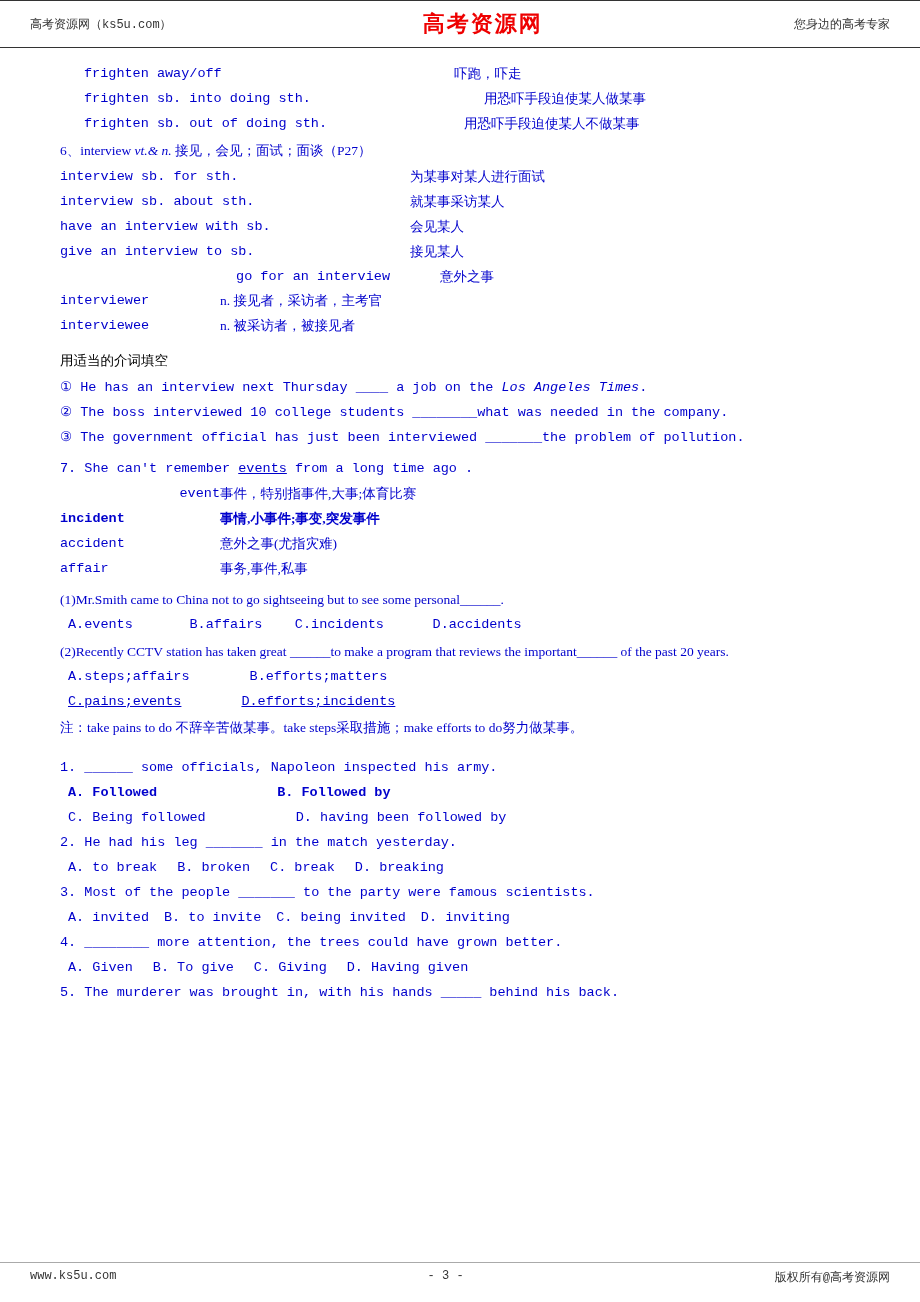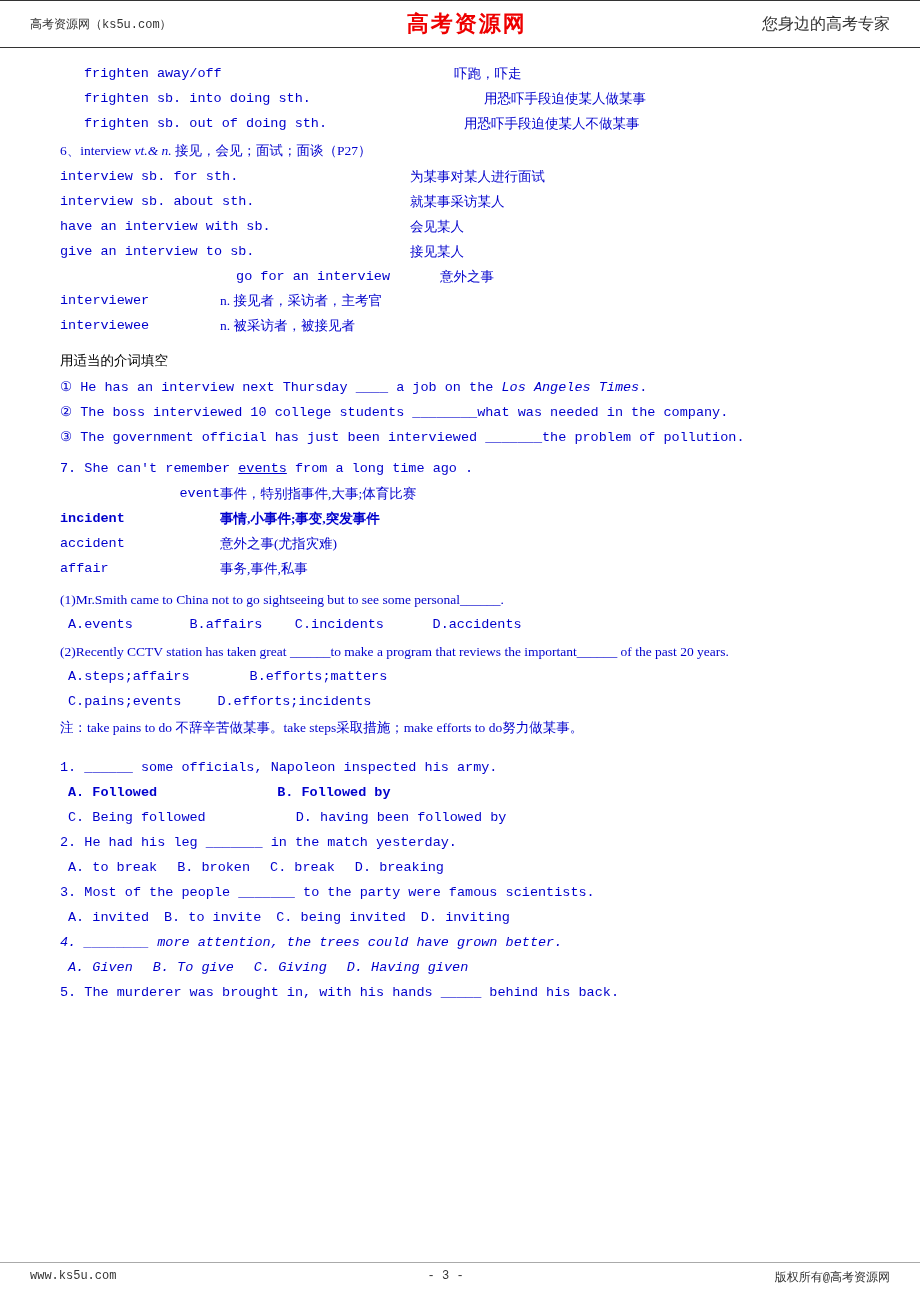--- a/index.html
+++ b/index.html
@@ -35,21 +35,21 @@
       color: #333;
     }
     .header-center {
       font-size: 22px;
       font-weight: bold;
       color: #e00;
       font-family: "SimSun", serif;
       letter-spacing: 2px;
     }
     .header-right {
-      font-size: 16px;
+      font-size: 12px;
       color: #333;
     }
     
     .content {
       padding: 15px 40px 20px 60px;
       color: #00c;
       font-size: 13.5px;
       line-height: 1.7;
     }
     .content p, .content div {
@@ -191,21 +191,21 @@
     </div>
 
     <div style="margin-top:4px;">
       <div class="blue-text chinese">
         (2)Recently CCTV station has taken great ______to make a program that reviews the important______ of the past 20 years.
       </div>
       <div class="blue-text" style="padding-left:8px; display:flex; gap:60px;">
         <span>A.steps;affairs</span>
         <span>B.efforts;matters</span>
       </div>
-      <div class="blue-text" style="padding-left:8px; display:flex; gap:36px;">
+      <div class="blue-text" style="padding-left:8px; display:flex; gap:60px;text-decoration:underline;">
         <span>C.pains;events</span>
         <span>D.efforts;incidents</span>
       </div>
     </div>
 
     <div style="margin-top:4px;">
       <span class="blue-text chinese">注：take pains to do 不辞辛苦做某事。take steps采取措施；make efforts to do努力做某事。</span>
     </div>
 
     <div style="margin-top:16px;">
@@ -235,21 +235,21 @@
       <div style="margin-bottom:2px;">
         <div class="blue-text">3. Most of the people _______ to the party were famous scientists.</div>
         <div class="blue-text" style="display:flex; gap:15px; padding-left:8px;">
           <span>A. invited</span>
           <span>B. to invite</span>
           <span>C. being invited</span>
           <span>D. inviting</span>
         </div>
       </div>
 
-      <div style="margin-bottom:2px;font-style:italic;">
+      <div style="margin-bottom:2px;">
         <div class="blue-text">4. ________ more attention, the trees could have grown better.</div>
         <div class="blue-text" style="display:flex; gap:20px; padding-left:8px;">
           <span>A. Given</span>
           <span>B. To give</span>
           <span>C. Giving</span>
           <span>D. Having given</span>
         </div>
       </div>
 
       <div style="margin-bottom:2px;">

